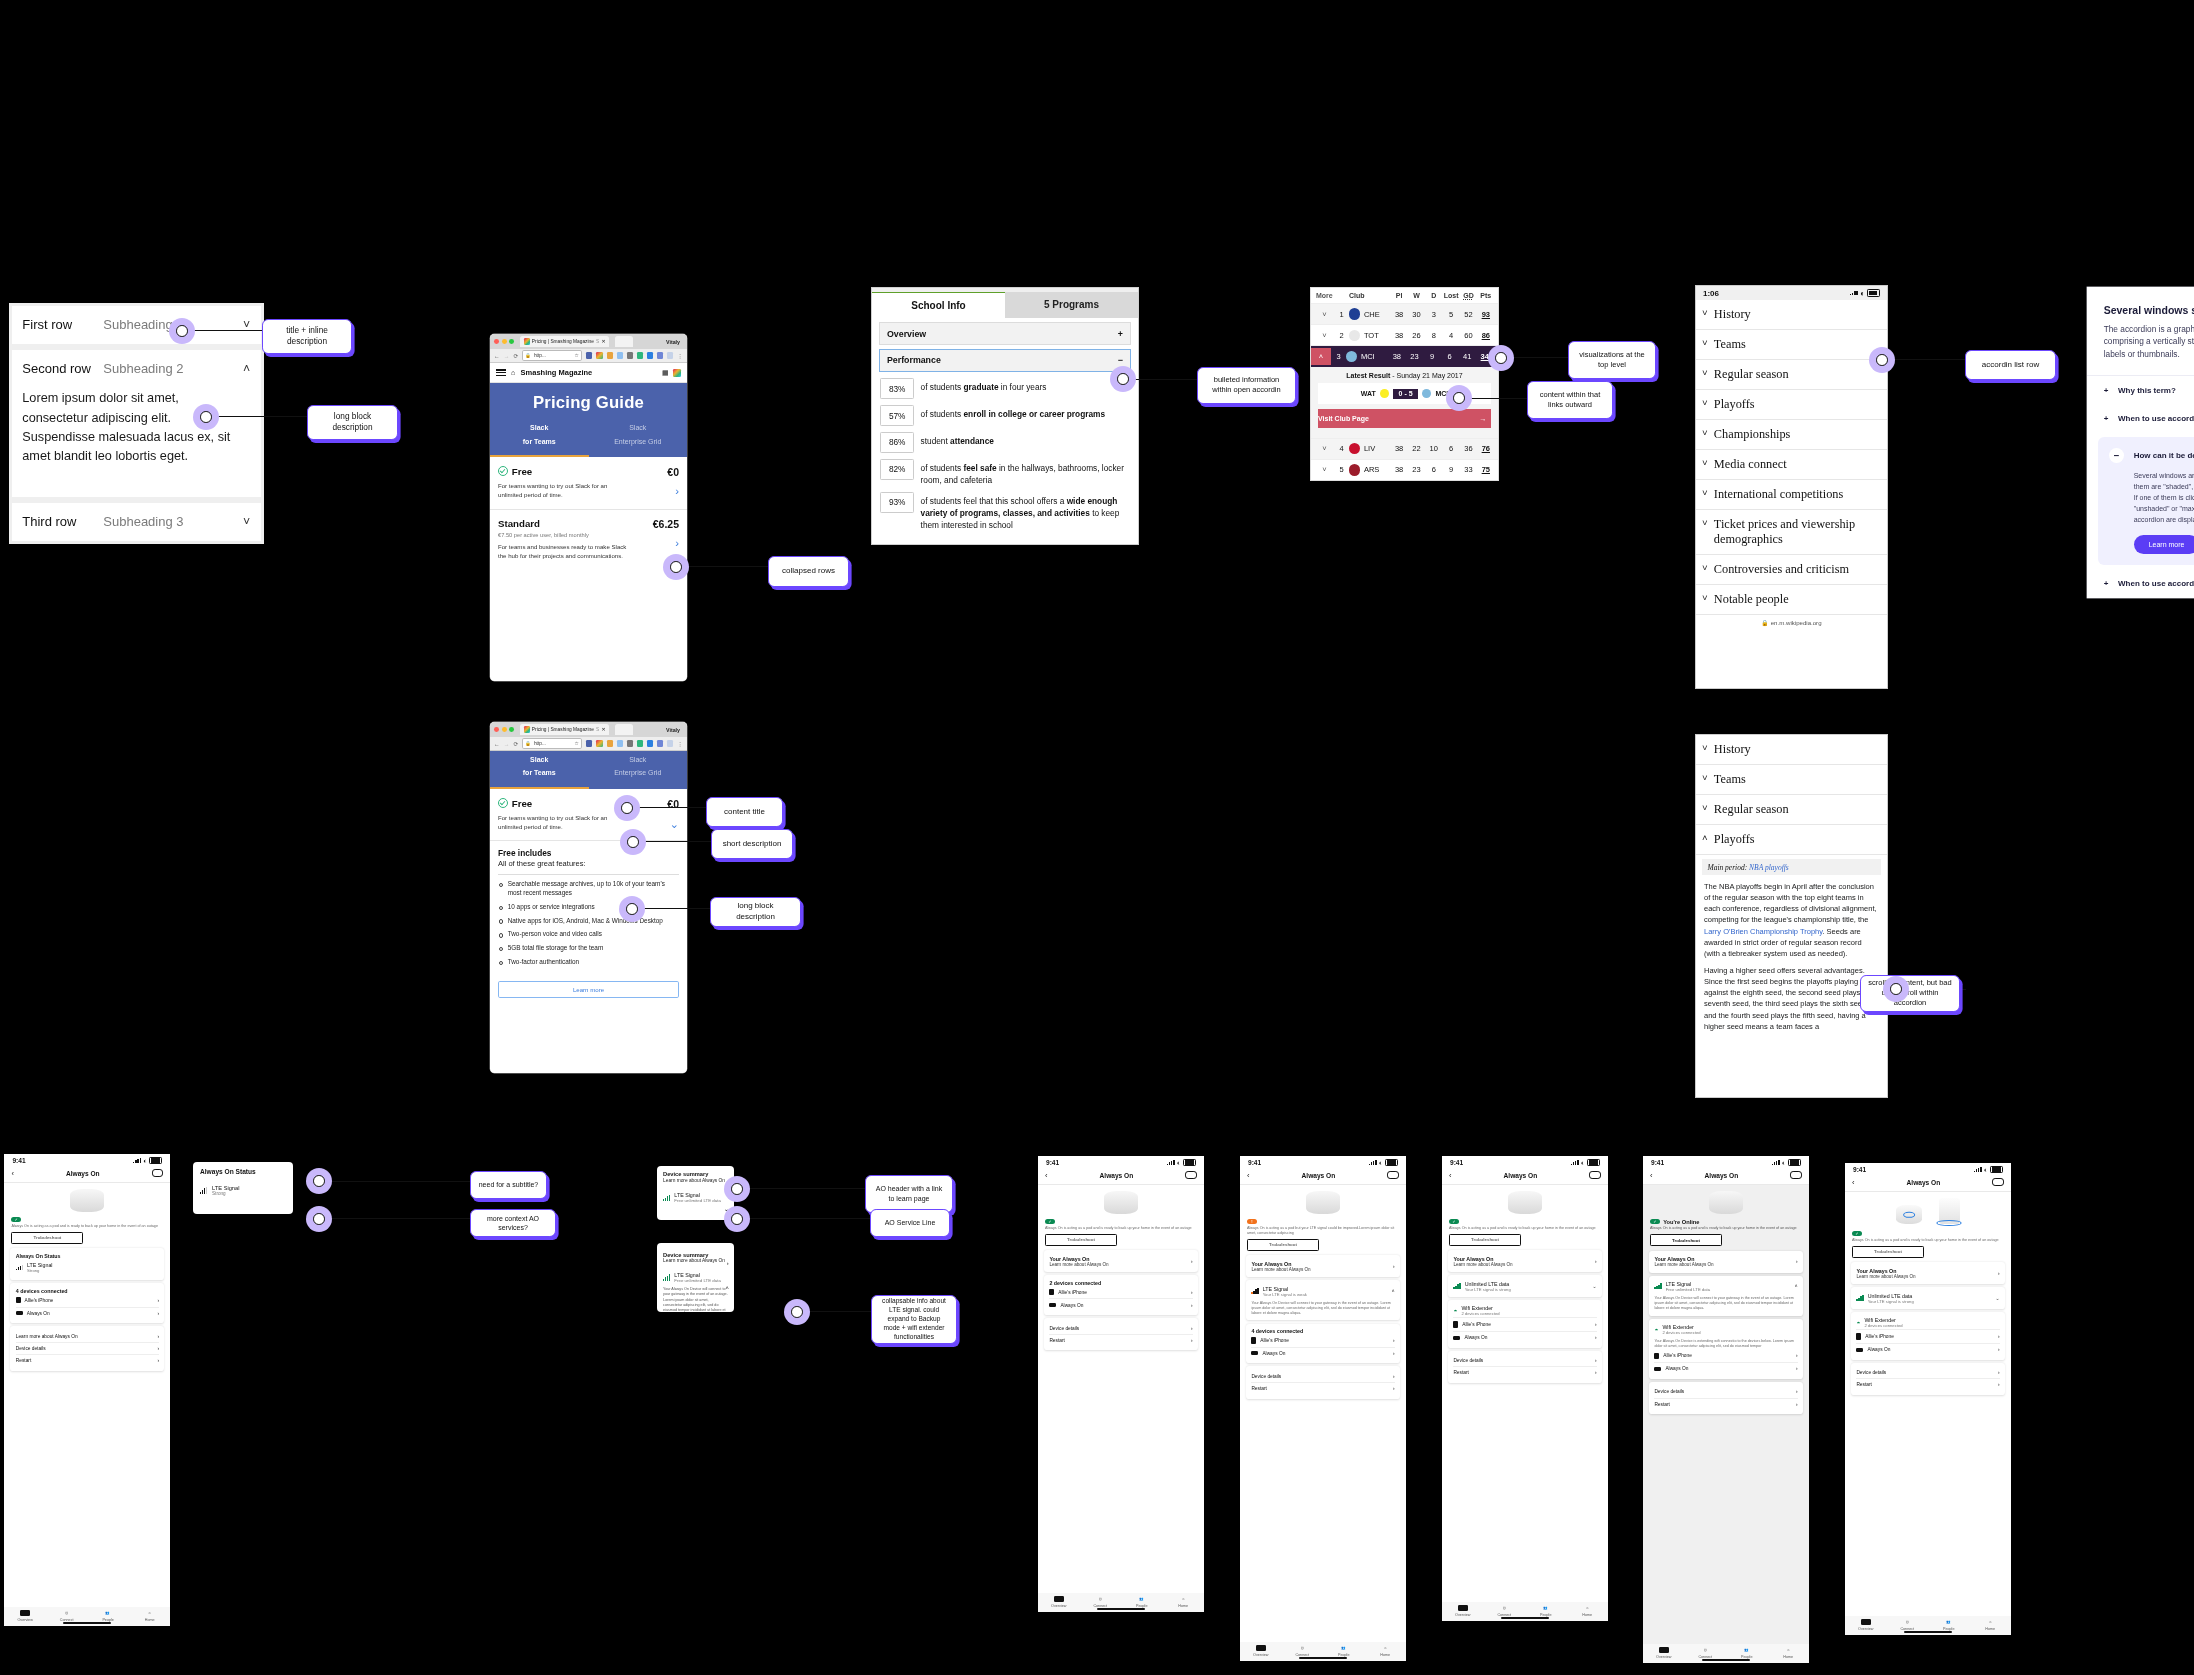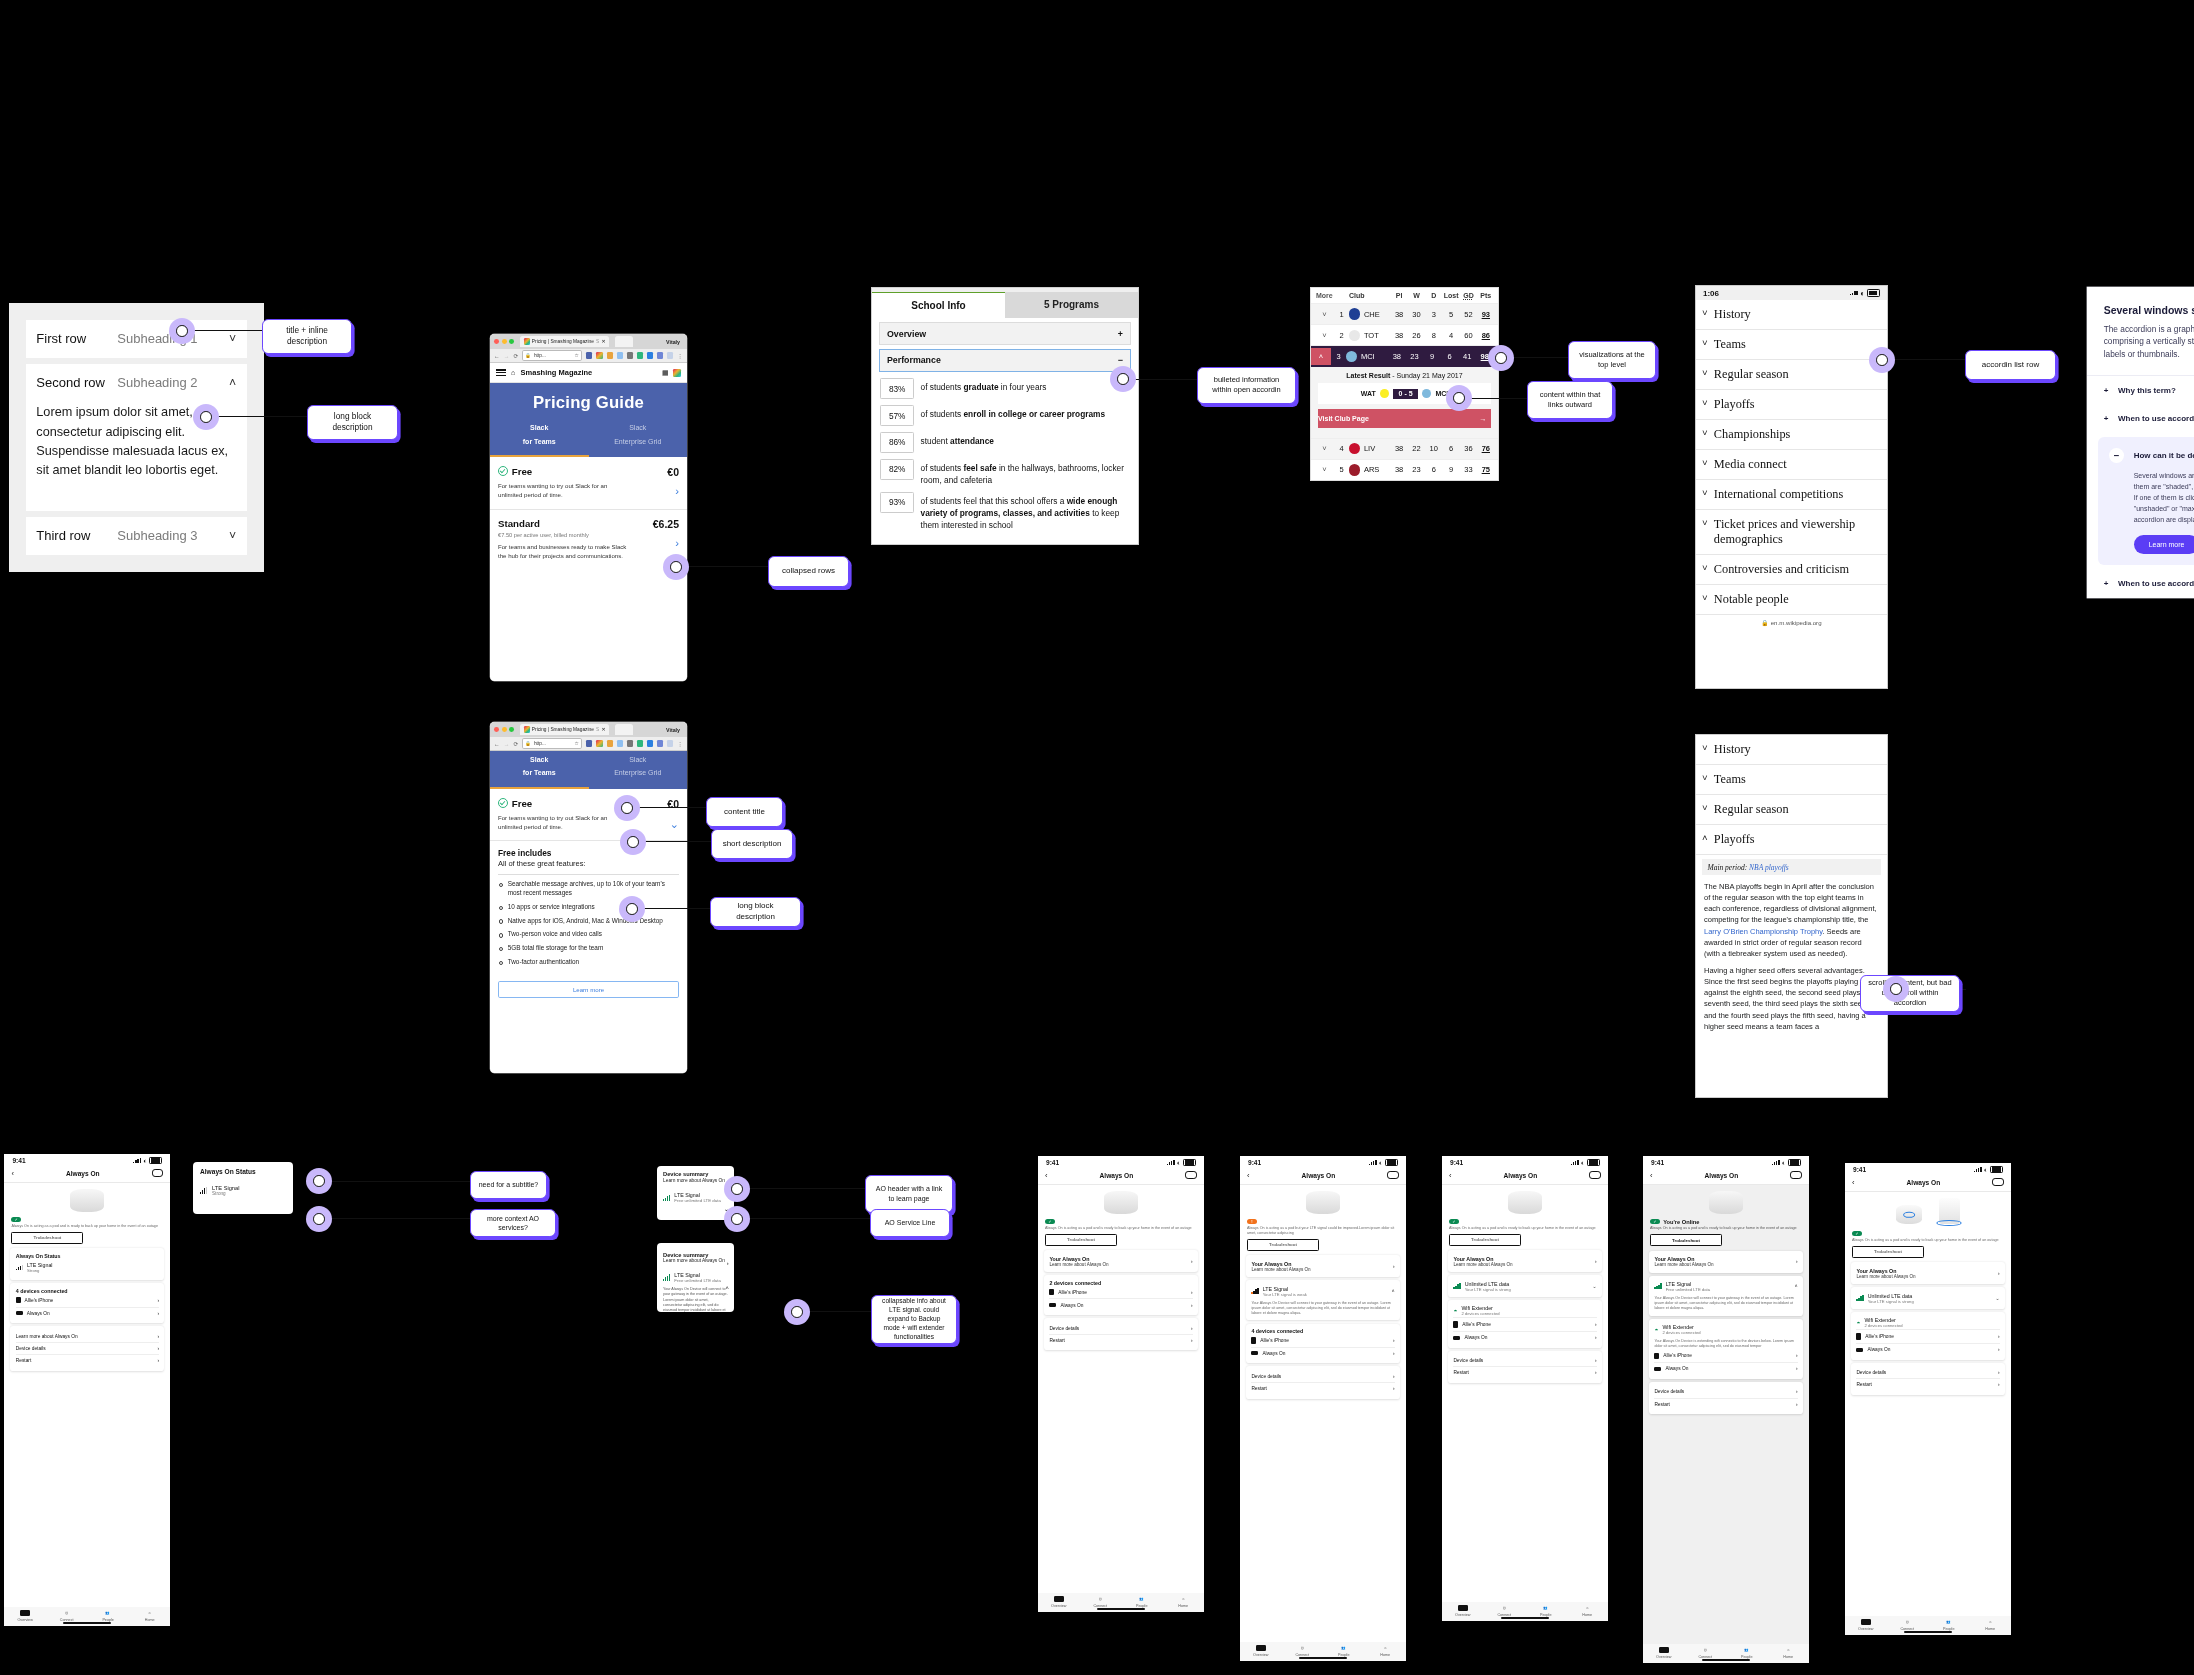--- a/index.html
+++ b/index.html
@@ -12,21 +12,21 @@
   .callout{position:absolute;background:#fff;border:1.3px solid #6c47ff;border-radius:6.1px;
            box-shadow:2.6px 3.1px 0 0 #6c47ff;display:flex;align-items:center;justify-content:center;
            text-align:center;font-size:9.7px;line-height:1.35;color:#111;padding:4.4px 7px;
            font-family:"Liberation Sans",sans-serif;z-index:40;}
   .dot{position:absolute;width:26px;height:26px;border-radius:50%;background:#c9b8fb;
        display:flex;align-items:center;justify-content:center;z-index:41;}
   .dot::after{content:"";width:9.7px;height:9.7px;border-radius:50%;background:#fff;border:1.3px solid #111;}
   .lead{position:absolute;height:1.3px;background:#111;z-index:39;}
 
   
-  .acc1{left:8.8px;top:303px;width:255px;background:#efefef;padding:17px;}
+  .acc1{left:8.8px;top:303px;width:255px;background:#efefef;padding:3px;}
   .acc1 .row{background:#fff;display:flex;align-items:center;padding:11.4px 10.5px;font-size:13px;}
   .acc1 .row .t{font-weight:400;color:#111;width:81px;}
   .acc1 .row .s{color:#7b7b7b;flex:1;}
   .acc1 .chev{color:#333;font-size:12.3px;}
   .acc1 .gap{height:6.1px;}
   .acc1 .body{background:#fff;padding:1.8px 10.5px 31px;}
   .acc1 .body p{margin:0;font-size:12.7px;line-height:1.5;color:#1a1a1a;max-width:219px;}
 
   
   .brw{background:#fff;border-radius:4.4px;overflow:hidden;box-shadow:0 0 0 0.4px #999;}
@@ -481,21 +481,21 @@
     <span class="c2">3</span>
     <span class="cl">
           <span class="crest" style="background:#7fb9dd"></span>
           <span>MCI</span>
         </span>
     <span class="n">38</span>
     <span class="n">23</span>
     <span class="n">9</span>
     <span class="n">6</span>
     <span class="n">41</span>
-    <span class="n b">98</span>
+    <span class="n b">34</span>
   </div>
 
   <div class="res">
     <b>Latest Result</b><span> - Sunday 21 May 2017</span>
     <div class="resbox">
       <span>WAT</span>
       <span class="crest" style="background:#fbee23;width:8.8px;height:8.8px;margin:0"></span>
       <span class="score">0 - 5</span>
       <span class="crest" style="background:#7fb9dd;width:8.8px;height:8.8px;margin:0"></span>
       <span>MCI</span>

